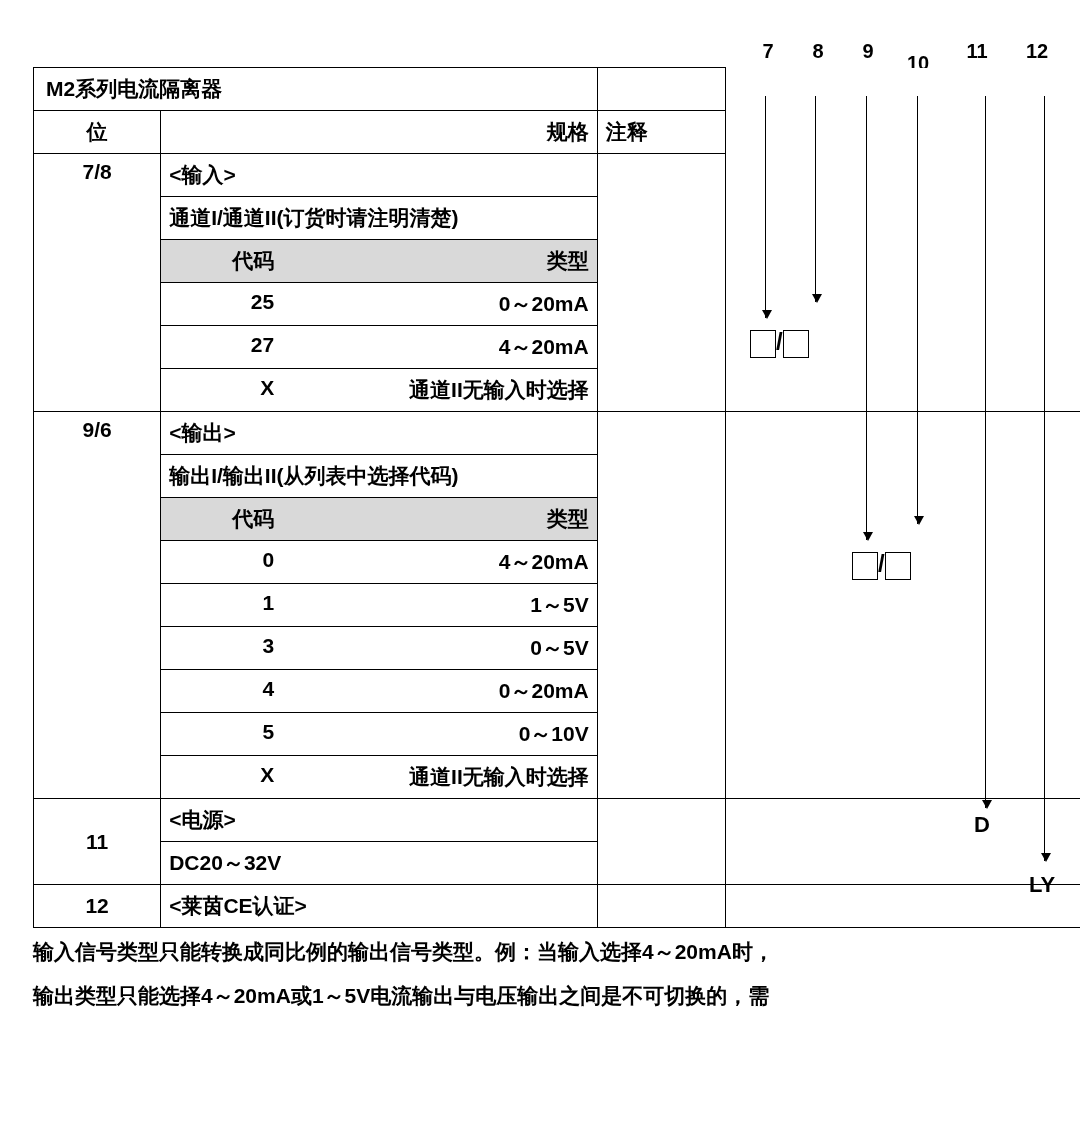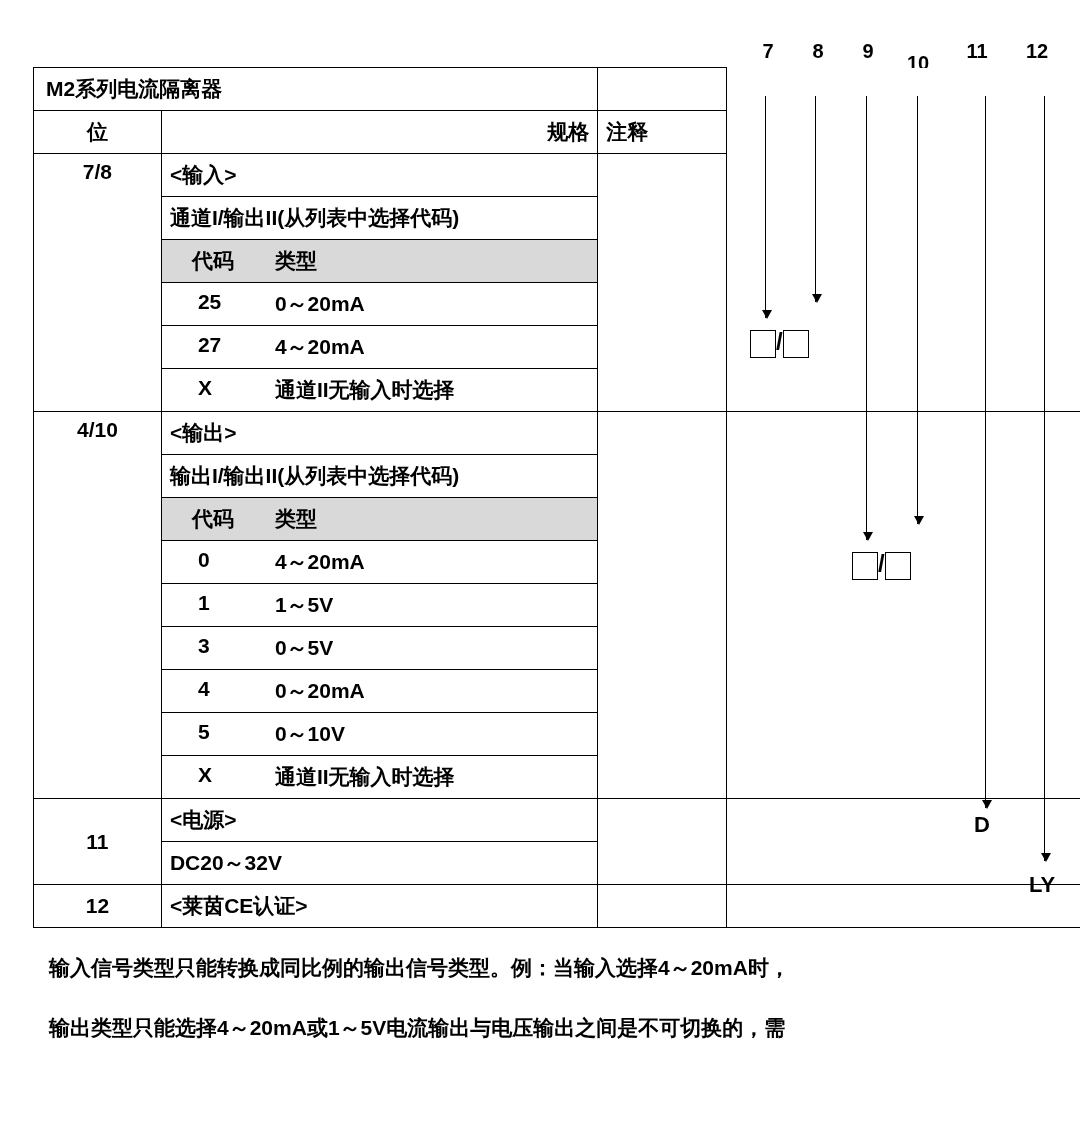--- a/index.html
+++ b/index.html
@@ -94,20 +94,21 @@
   }
   .col-pos   { width: 116px; text-align: center; }
   .col-spec  { width: 438px; text-align: left; }
   .col-note  { width: 118px; text-align: left; }
   .col-blank { width: 362px; }
   .shade {
     background: #d9d9d9 !important;
   }
   .sub {
     display: flex;
+    text-align: right;
   }
   .sub .c1 { width: 105px; padding-left: 28px; box-sizing: border-box; }
   .sub .c2 { flex: 1; }
   .sub.hdr .c1 { padding-left: 22px; }
 
   .indent { padding-left: 22px; }
 
   
   .arrow {
     position: absolute;
@@ -141,21 +142,21 @@
   .notes {
     position: absolute;
     left: 33px;
     top: 930px;
     width: 980px;
     font-size: 21px;
     font-weight: bold;
     line-height: 44px;
   }
   .notes .title { margin-bottom: 6px; }
-  .notes p { margin: 16px; }
+  .notes p { margin: 0; }
 </style>
 </head>
 <body>
 
 <div class="page">
 
   <div class="pos-num" style="left:753px; top:40px;">7</div>
   <div class="pos-num" style="left:803px; top:40px;">8</div>
   <div class="pos-num" style="left:853px; top:40px;">9</div>
   <div class="pos-num" style="left:903px; top:40px;margin-top:12px;">10</div>
@@ -194,21 +195,21 @@
       <td class="col-blank" style="border:none;"></td>
     </tr>
 
     <tr>
       <td class="col-pos" rowspan="6" style="vertical-align:top; padding-top:6px;">7/8</td>
       <td class="col-spec indent">&lt;输入&gt;</td>
       <td class="col-note" rowspan="6"></td>
       <td class="col-blank" rowspan="6" style="border-left:1.5px solid #000; border-top:none; border-right:none;"></td>
     </tr>
     <tr>
-      <td class="col-spec indent">通道I/输出II(从列表中选择代码)</td>
+      <td class="col-spec indent">通道I/通道II(订货时请注明清楚)</td>
     </tr>
     <tr>
       <td class="col-spec shade">
         <div class="sub hdr">
           <span class="c1">代码</span>
           <span class="c2">类型</span>
         </div>
       </td>
     </tr>
     <tr>
@@ -230,21 +231,21 @@
     <tr>
       <td class="col-spec">
         <div class="sub">
           <span class="c1">X</span>
           <span class="c2">通道II无输入时选择</span>
         </div>
       </td>
     </tr>
 
     <tr>
-      <td class="col-pos" rowspan="9" style="vertical-align:top; padding-top:6px;">4/10</td>
+      <td class="col-pos" rowspan="9" style="vertical-align:top; padding-top:6px;">9/6</td>
       <td class="col-spec indent">&lt;输出&gt;</td>
       <td class="col-note" rowspan="9"></td>
       <td class="col-blank" rowspan="9" style="border-left:1.5px solid #000; border-right:none;"></td>
     </tr>
     <tr>
       <td class="col-spec indent">输出I/输出II(从列表中选择代码)</td>
     </tr>
     <tr>
       <td class="col-spec shade">
         <div class="sub hdr">

